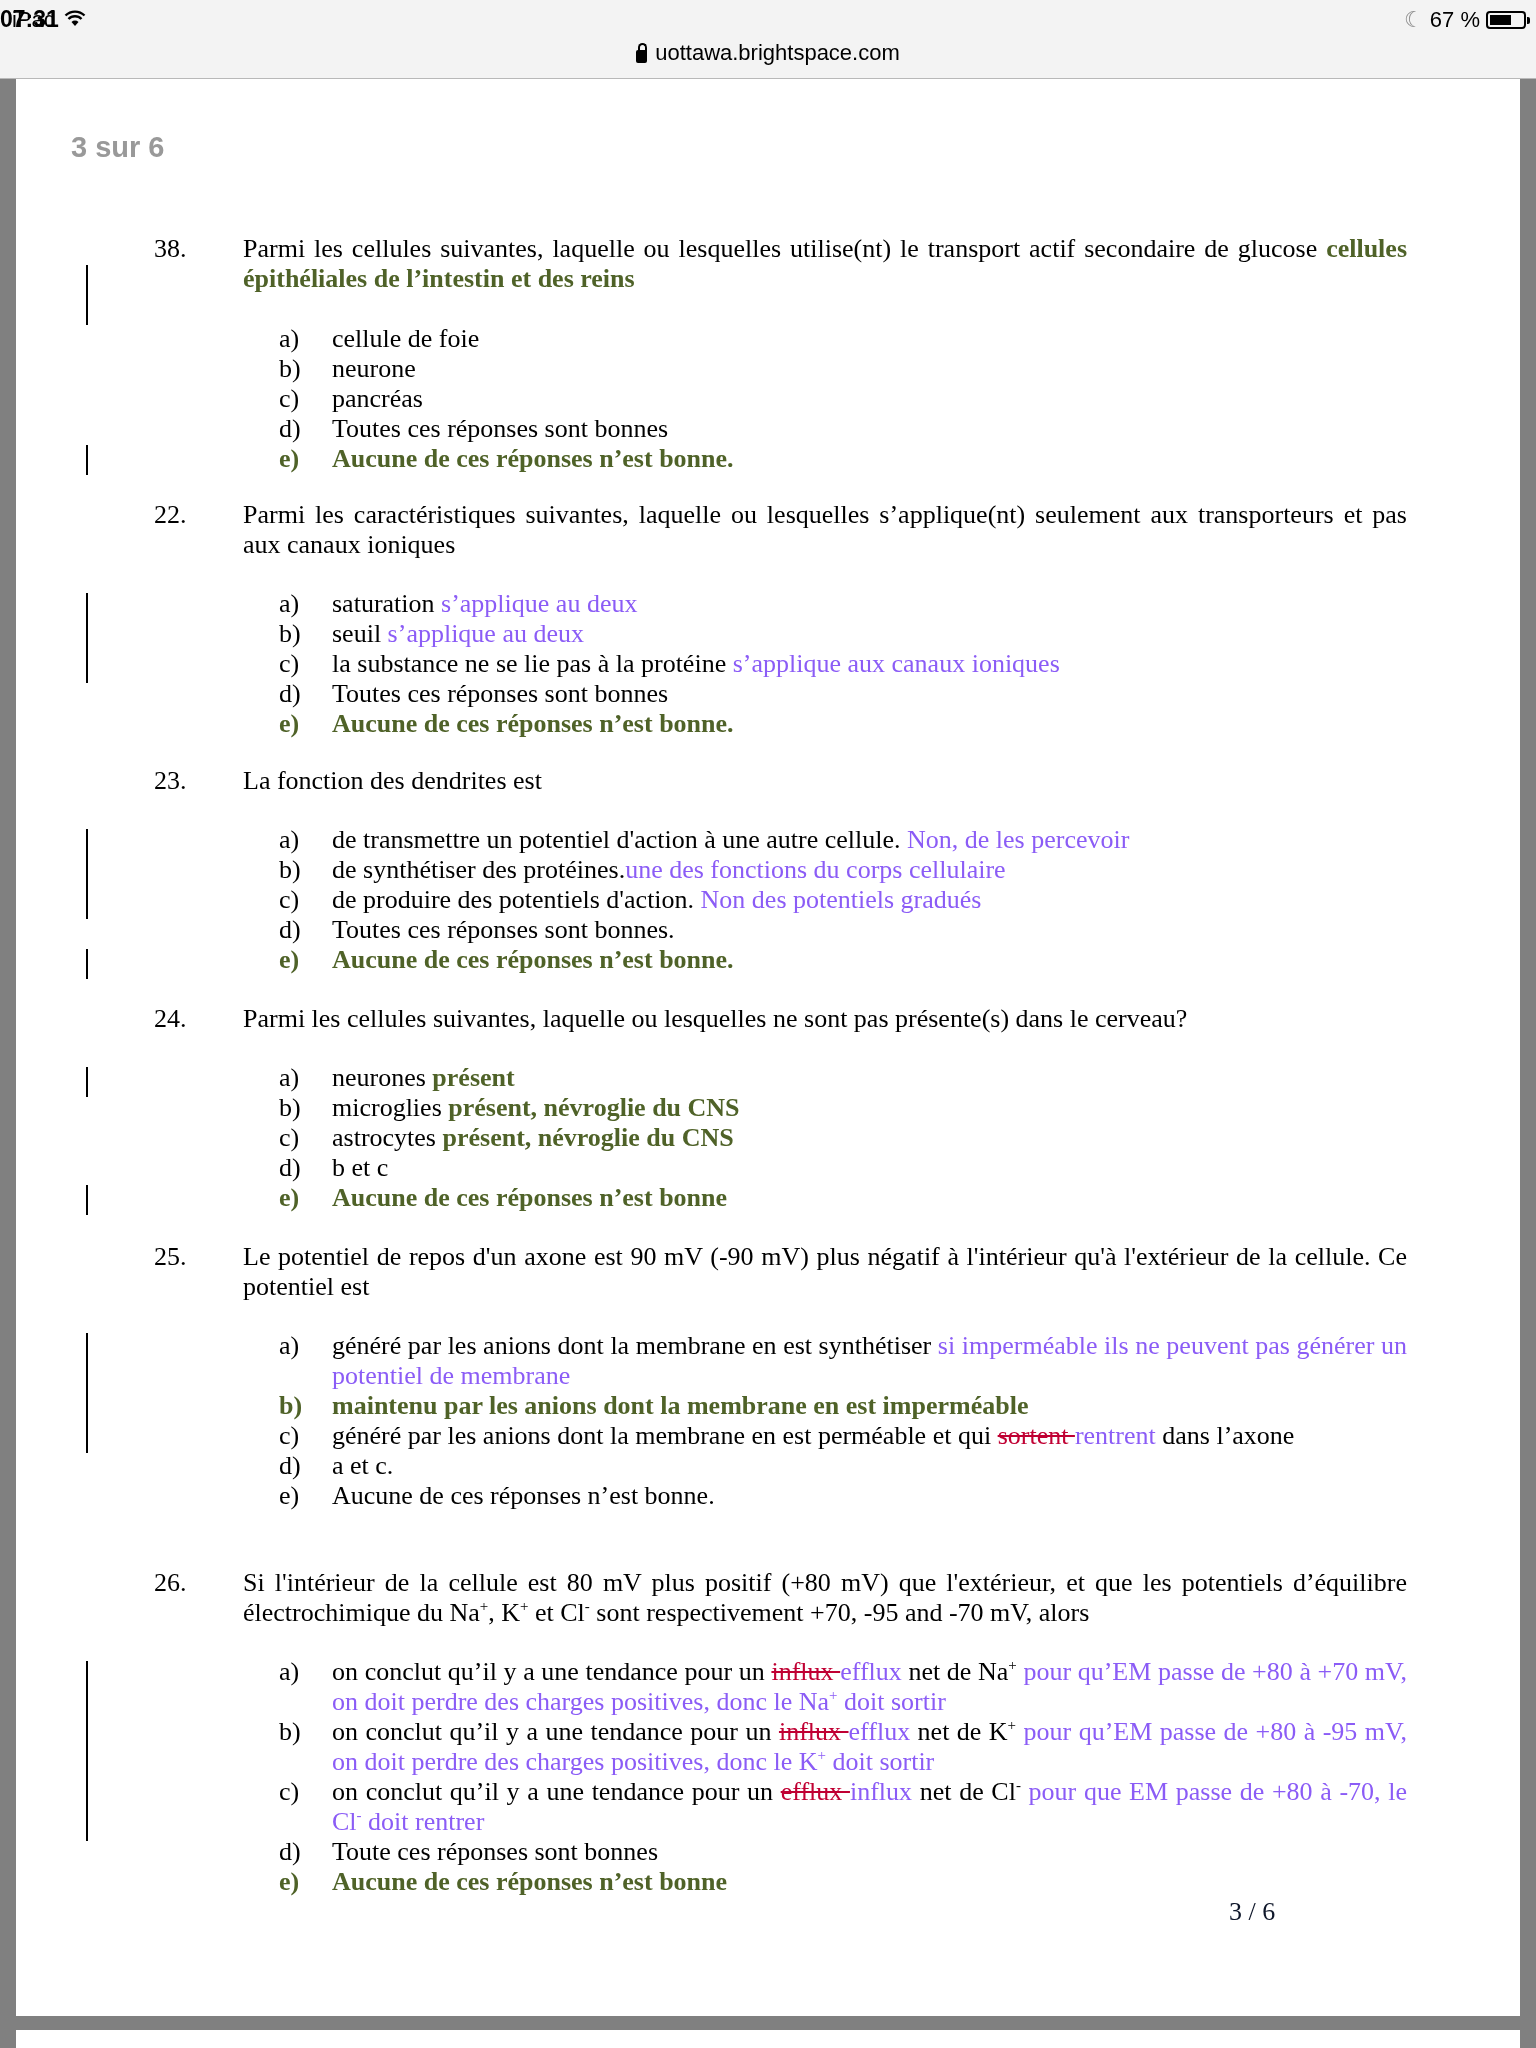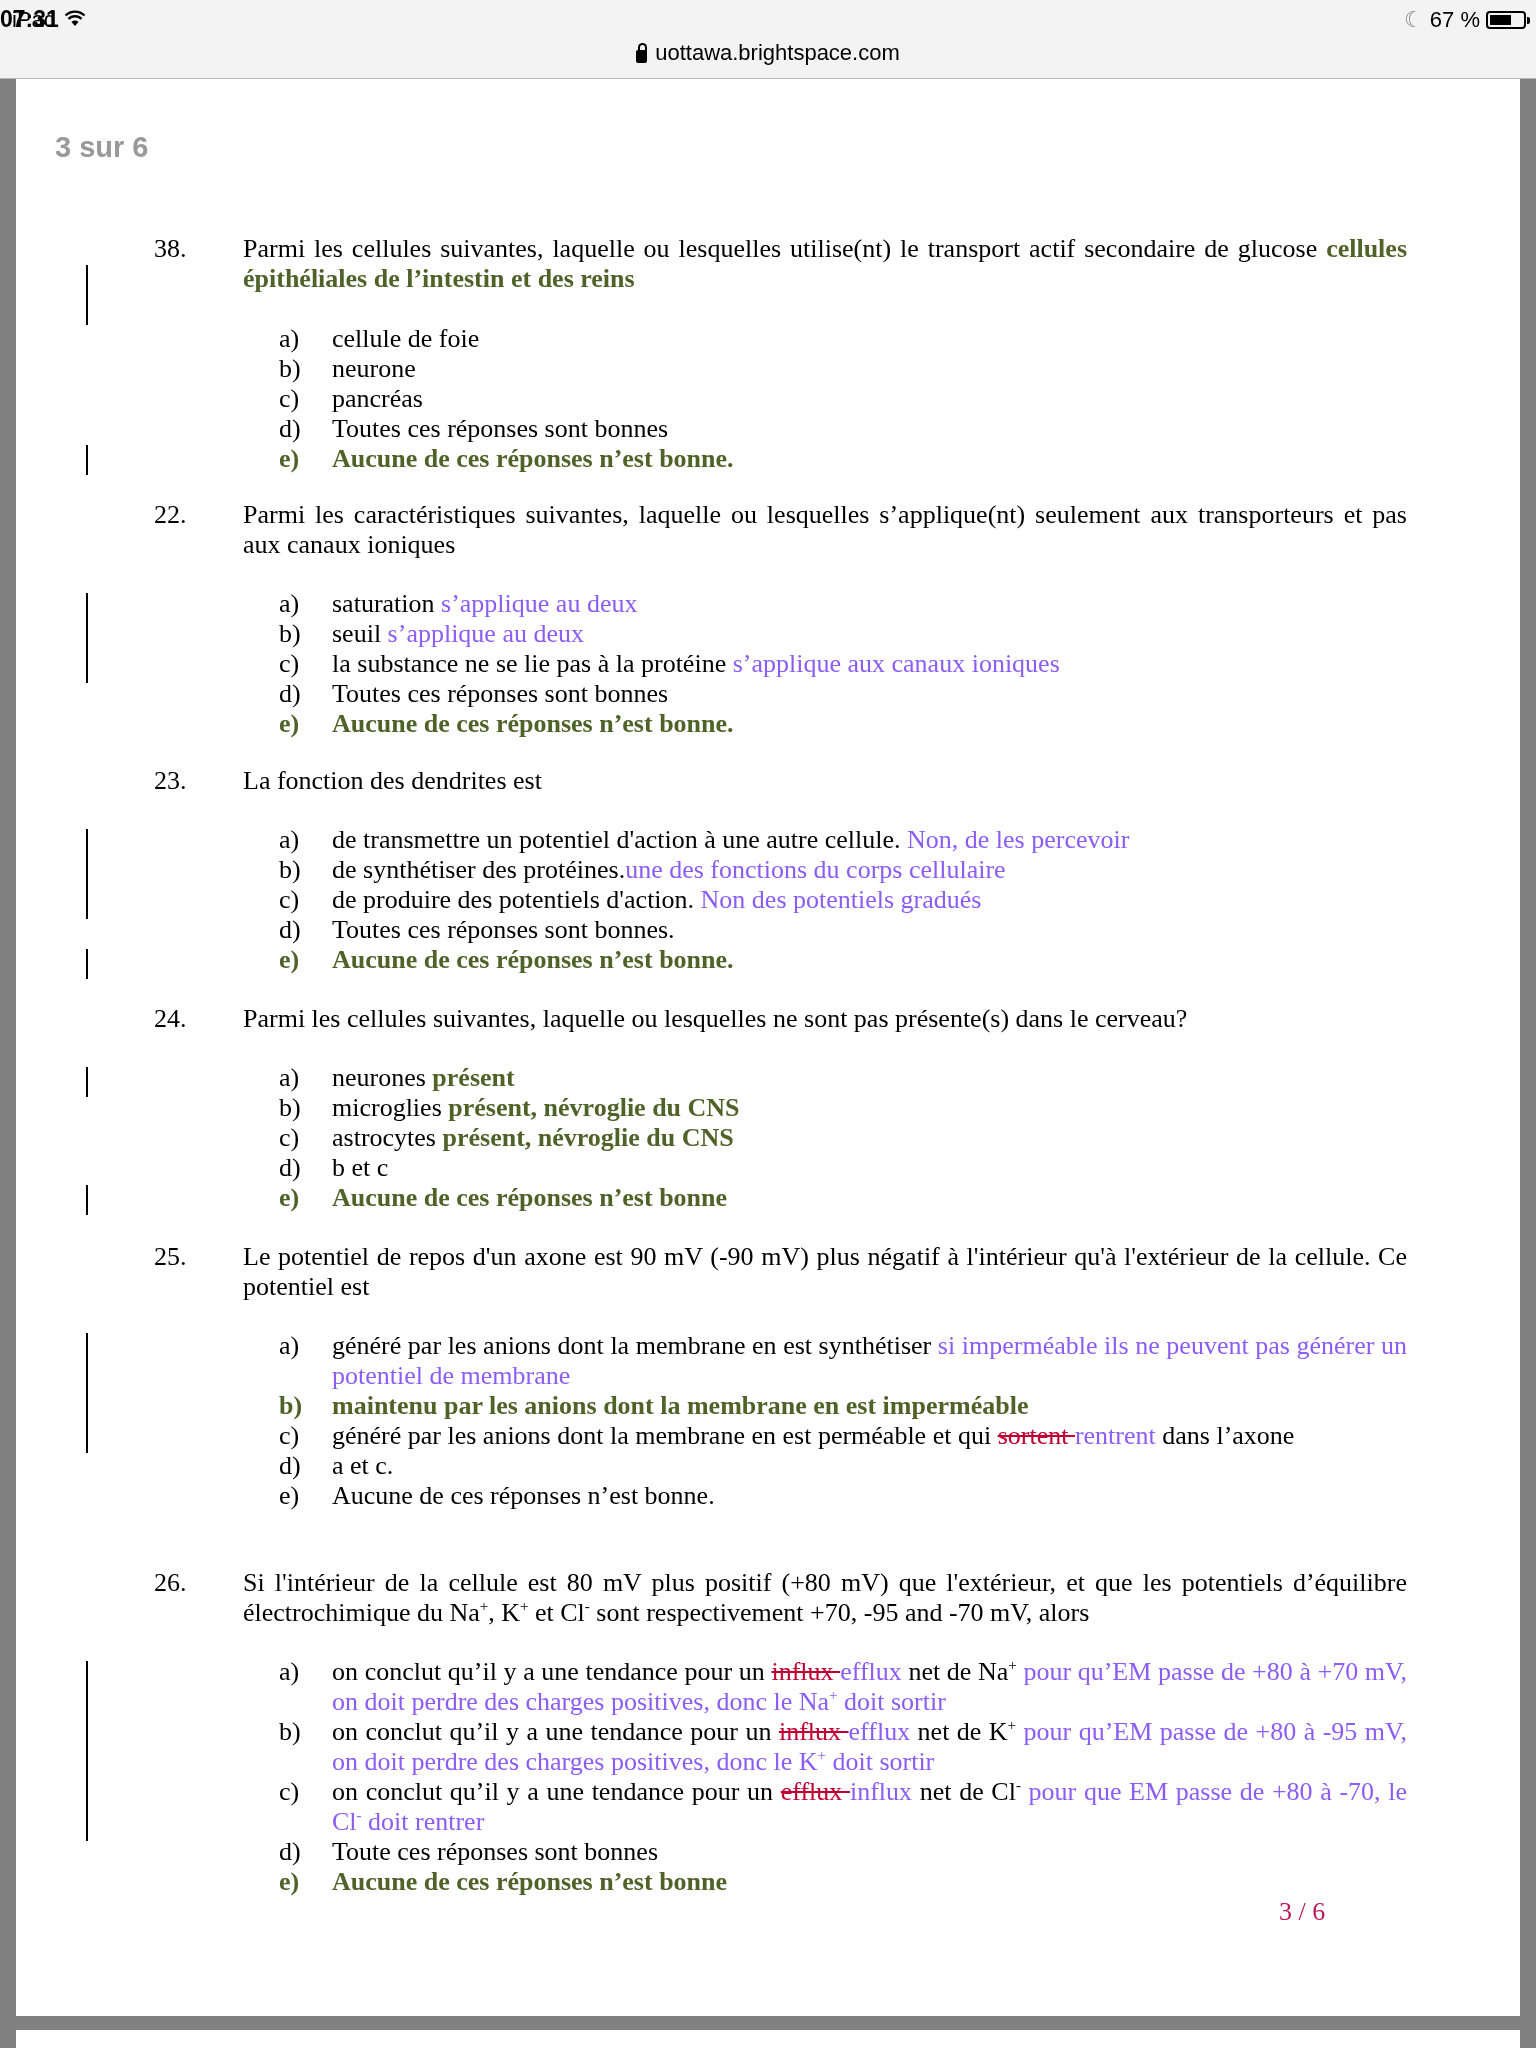--- a/index.html
+++ b/index.html
@@ -22,35 +22,35 @@
   .moon { color: #8e8e8e; font-size: 22px; }
   .url { position: absolute; left: 0; right: 0; top: 40px; text-align: center; font-size: 22px; display: flex; justify-content: center; align-items: center; gap: 8px; }
   .lock { display: inline-block; width: 11px; height: 13px; background: #000; border-radius: 2px; position: relative; margin-top: 6px; }
   .lock::before { content: ""; position: absolute; left: 2px; top: -7px; width: 5px; height: 7px; border: 2px solid #000; border-bottom: none; border-radius: 5px 5px 0 0; }
   .page {
     position: absolute; left: 16px; top: 79px; width: 1504px; height: 1937px;
     background: #fff;
   }
   .page2 { position: absolute; left: 16px; top: 2030px; width: 1504px; height: 30px; background: #fff; }
   .page-indicator {
-    position: absolute; left: 39px; top: 52px; font-family: "Liberation Sans", sans-serif;
+    position: absolute; left: 55px; top: 52px; font-family: "Liberation Sans", sans-serif;
     font-size: 29px; font-weight: bold; color: #999;
   }
   .q { position: absolute; left: 0; width: 1504px; }
   .qnum { position: absolute; left: 138px; font-size: 26px; color: #000; }
   .qtext { position: absolute; left: 227px; width: 1164px; font-size: 26px; line-height: 30px; text-align: justify; color: #000; }
   .opts { position: absolute; left: 263px; width: 1128px; }
   .opt { position: relative; font-size: 26px; line-height: 30px; color: #000; padding-left: 53px; text-align: justify; }
   .opt .lbl { position: absolute; left: 0; top: 0; }
   .green { color: #4f6228; font-weight: bold; }
   .ins { color: #8b5cf6; text-decoration-color: #c00033; }
   .del { color: #c00033; text-decoration: line-through; }
   sup { font-size: 15px; line-height: 0; }
   .cbar { position: absolute; left: 70px; width: 2px; background: #000; }
-  .footer-num { position: absolute; left: 1263px; top: 1818px; font-size: 26px; color: #be185d; text-align: right; }
+  .footer-num { position: absolute; left: 1213px; top: 1818px; font-size: 26px; color: #0f172a; text-align: right; }
 </style>
 </head>
 <body>
 
 <div class="statusbar">
   <div class="sb-left">
     <span>iPad</span>
     <span>
       <svg width="22" height="18" viewBox="0 0 22 18">
           <path d="M11 17 L7.5 13 A5 5 0 0 1 14.5 13 Z" fill="#000"></path>

